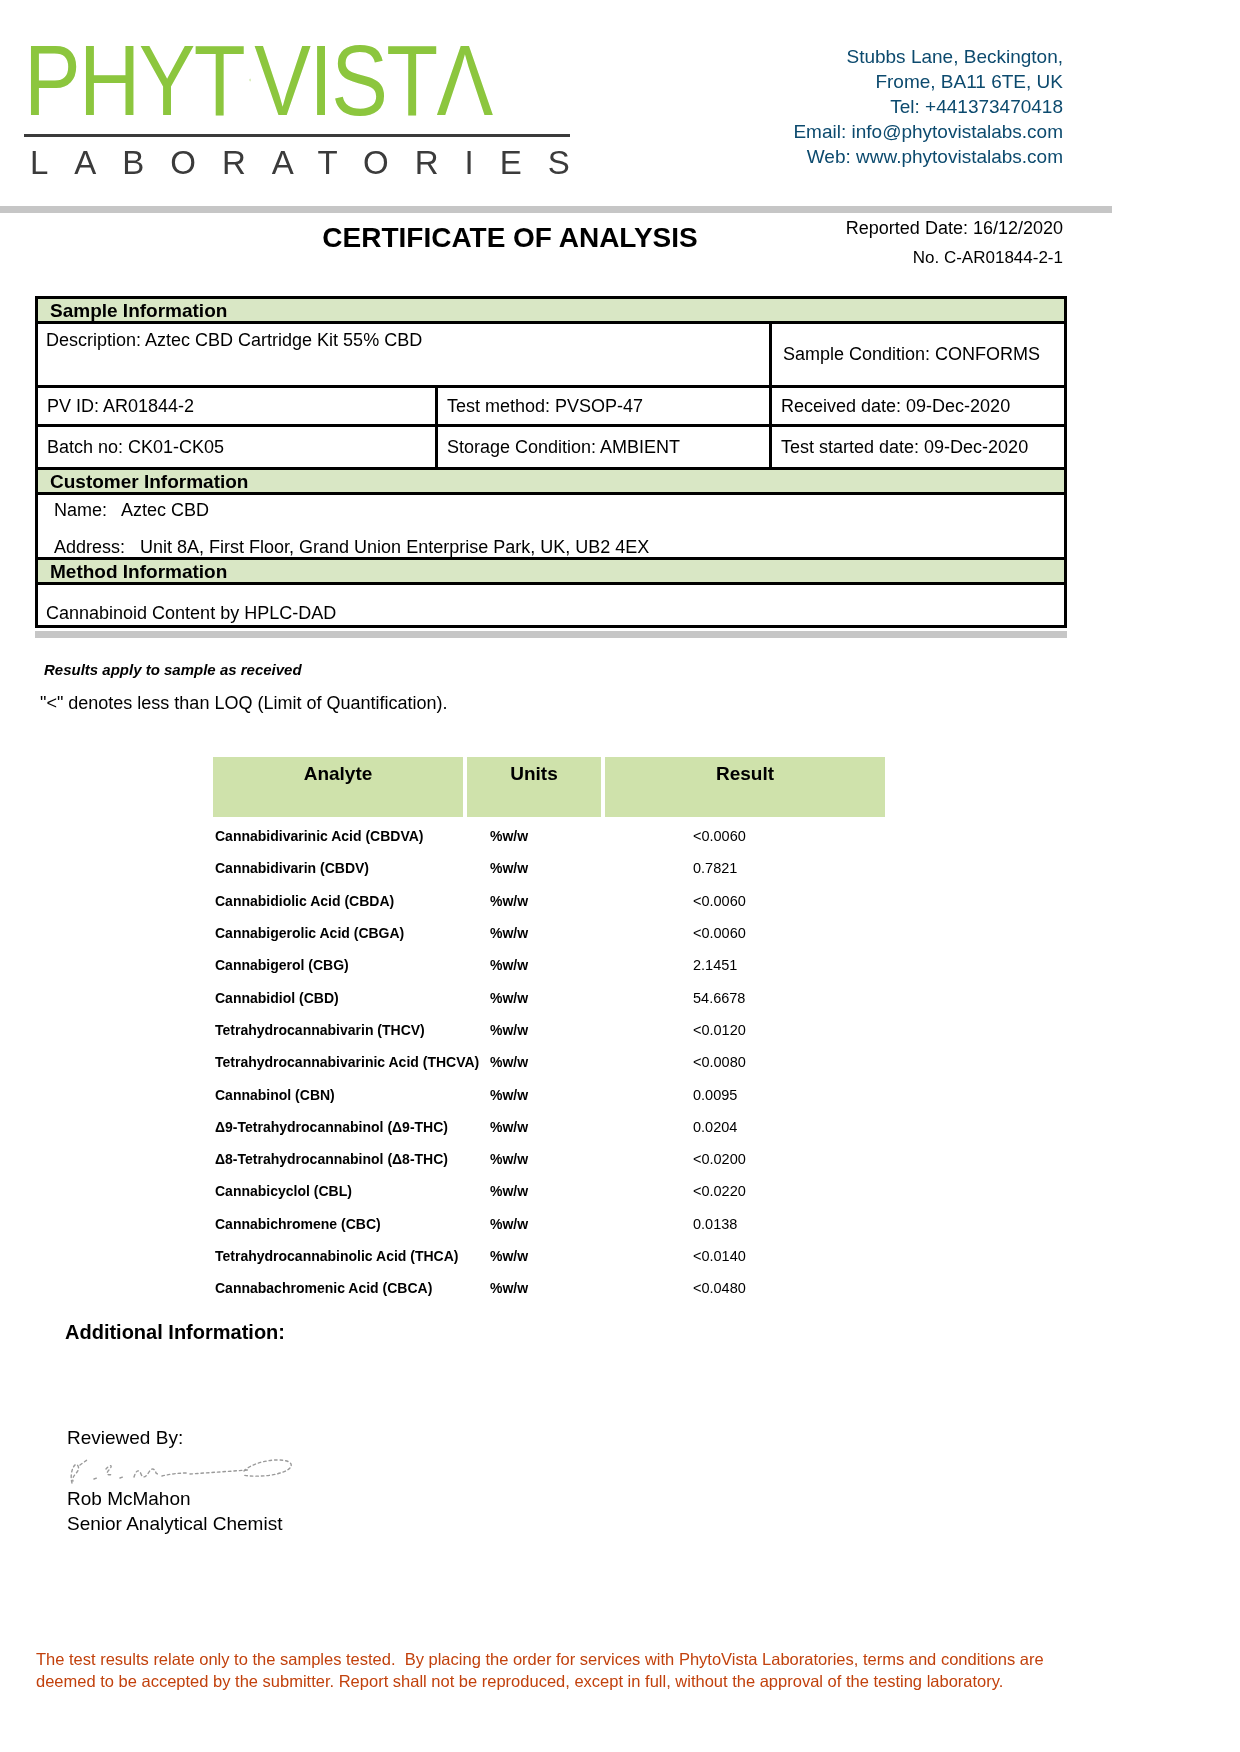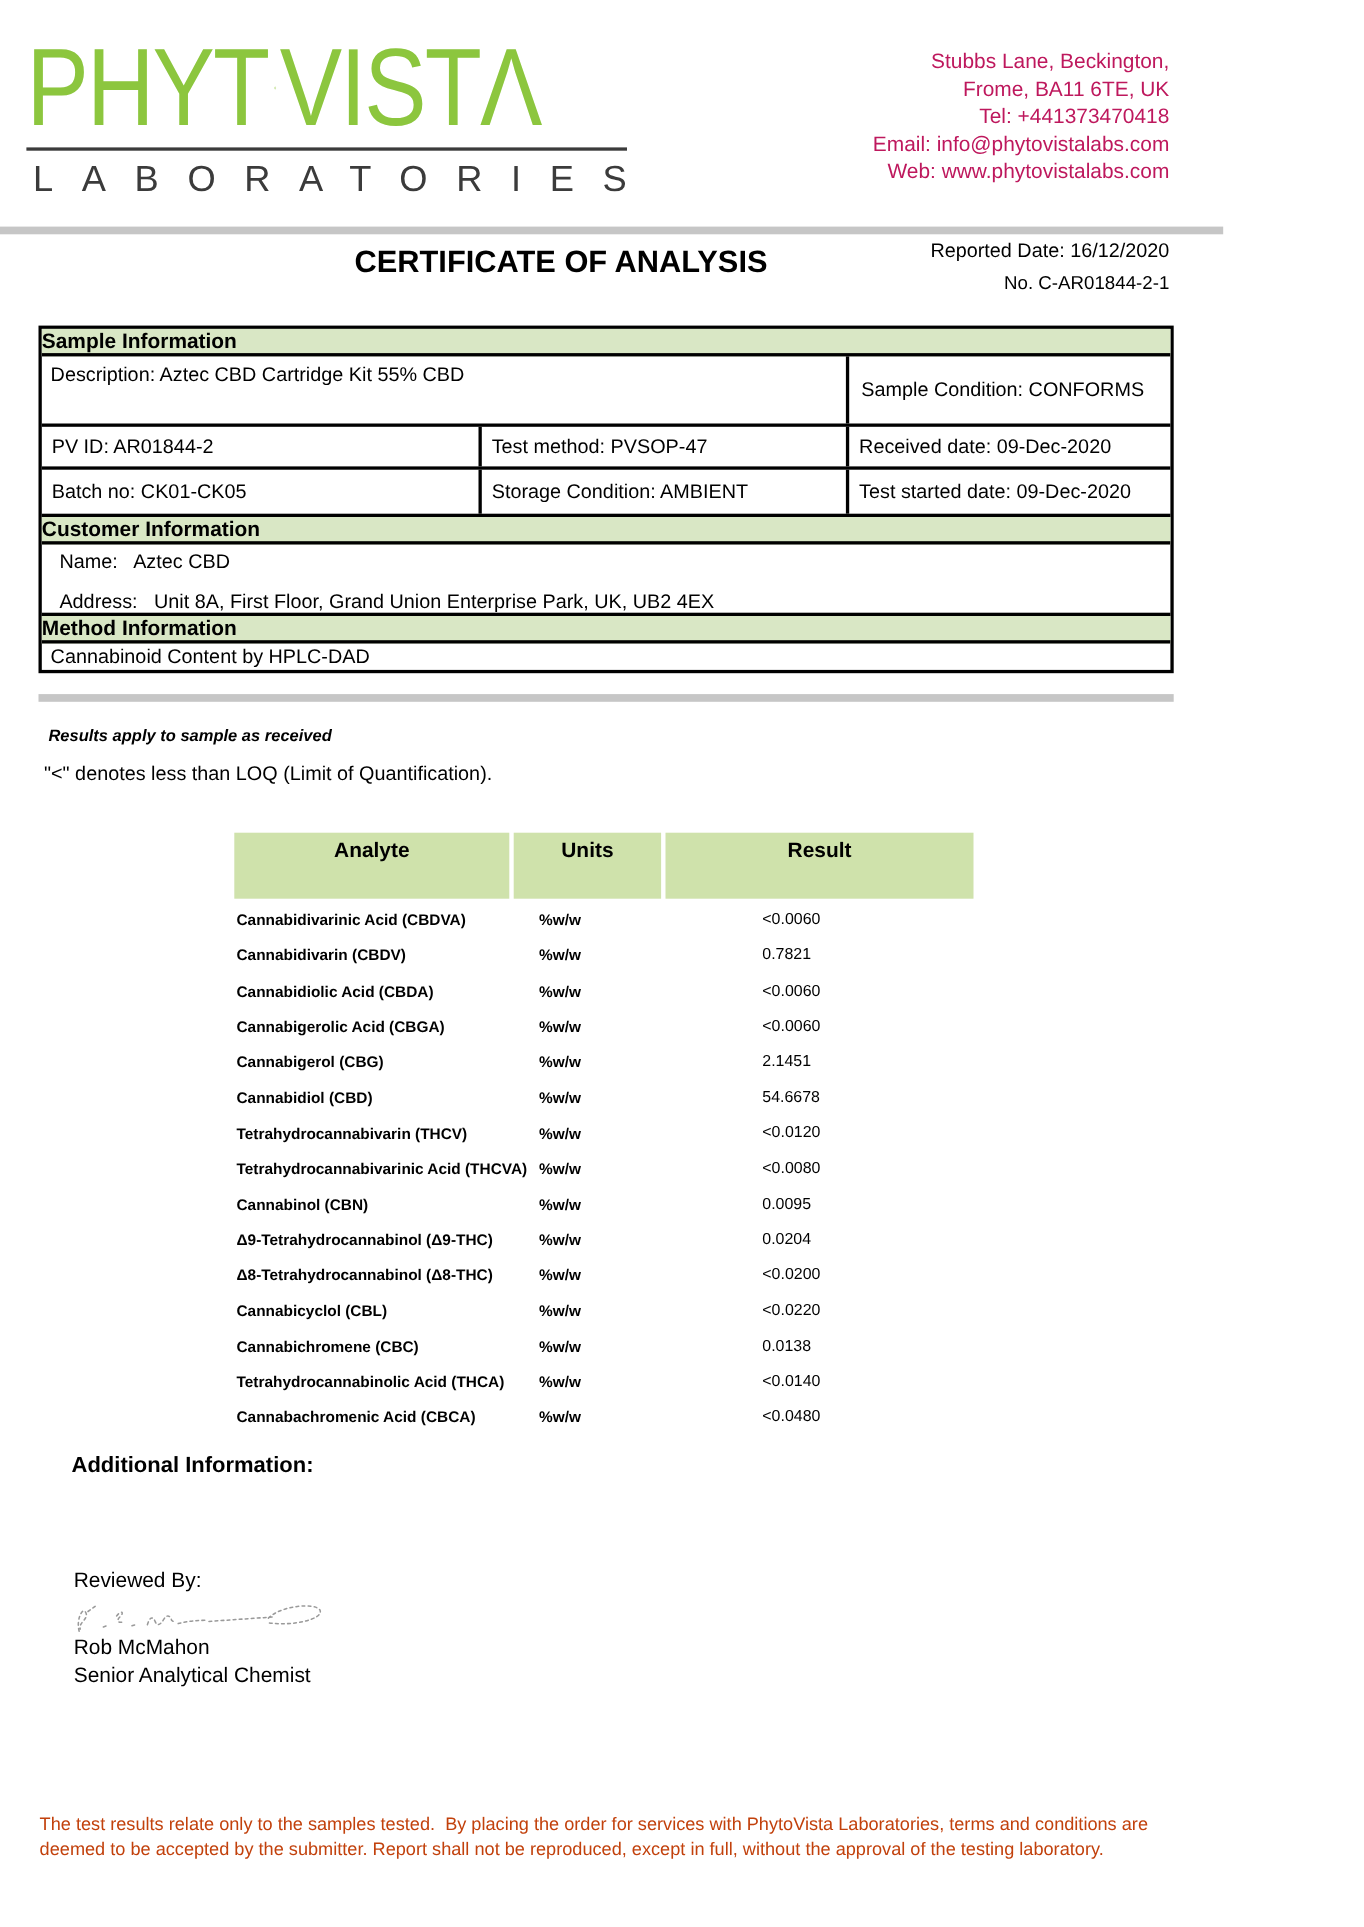--- a/index.html
+++ b/index.html
@@ -17,52 +17,52 @@
     white-space:nowrap;
   }
   .brand-txt { font-size:100px; line-height:1; font-weight:400; letter-spacing:-2px; }
   .leaf-o { width:78px; height:98px; margin:0 4px 0 6px; }
   .brand-divider { width:546px; border-top:3px solid #3b3b3b; margin-top:2px; }
   .brand-sub {
     margin-top:7px; padding-left:6px; font-size:33px; color:#3b3b3b;
     letter-spacing:26px; white-space:nowrap;
   }
   .contact { position:absolute; top:44px; right:177px; text-align:right;
-             font-size:19px; line-height:25px; color:#be185d; }
+             font-size:19px; line-height:25px; color:#0c4a6e; }
   .rule { position:absolute; height:7px; background:var(--rule-gray,#c6c6c6); }
   .rule-top { left:0; top:206px; width:1112px; }
   .rule-mid { left:35px; top:631px; width:1032px; }
   .reported-date { position:absolute; top:218px; right:177px; font-size:18px; }
   .coa-title { position:absolute; top:222px; left:35px; width:950px; margin:0;
                text-align:center; font-size:28px; font-weight:700; }
   .report-no { position:absolute; top:248px; right:177px; font-size:17px; }
 
   
   .info-table { position:absolute; left:35px; top:296px; width:1032px;
                 border:3px solid #000; box-sizing:border-box; background:#fff; }
   .info-table > * { border-bottom:3px solid #000; box-sizing:border-box; }
   .info-table > *:last-child { border-bottom:none; }
   .sec-bar { height:25px; line-height:23px; background:var(--section-bar,#d9e7c5);
-             font-size:19px; font-weight:700; }
+             font-size:19px; font-weight:700; padding-left:12px; }
   .row { display:flex; }
   .rowA { height:64px; }
   .cell { box-sizing:border-box; font-size:18px; }
   .cA1 { width:734px; border-right:3px solid #000; padding:6px 10px 0 8px; }
   .cA2 { flex:1; display:flex; align-items:center; padding-left:11px; }
   .rowB1 { height:39px; }
   .rowB2 { height:43px; }
   .rowB1 .cell, .rowB2 .cell { display:flex; align-items:center; padding-left:9px; }
   .cB1 { width:400px; border-right:3px solid #000; }
   .cB2 { width:334px; border-right:3px solid #000; }
   .cB3 { flex:1; }
   .cust-cell { height:65px; padding:5px 10px 0 16px; font-size:18px; }
   .cust-cell .addr { margin-top:16px; }
   .pre { white-space:pre; }
   .method-cell { height:24px; display:flex; align-items:center;
-                 padding-left:8px; font-size:18px; }
+                 padding-left:8px; font-size:18px;margin-top:16px; }
 
   
   .note1 { position:absolute; left:44px; top:661px; font-size:15px;
            font-weight:700; font-style:italic; }
   .note2 { position:absolute; left:40px; top:693px; font-size:18px; }
 
   
   .results { position:absolute; left:213px; top:757px; width:672px; }
   .rhead { position:relative; height:60px; }
   .hcell { position:absolute; top:0; height:60px; background:var(--table-header,#cfe2ab);

